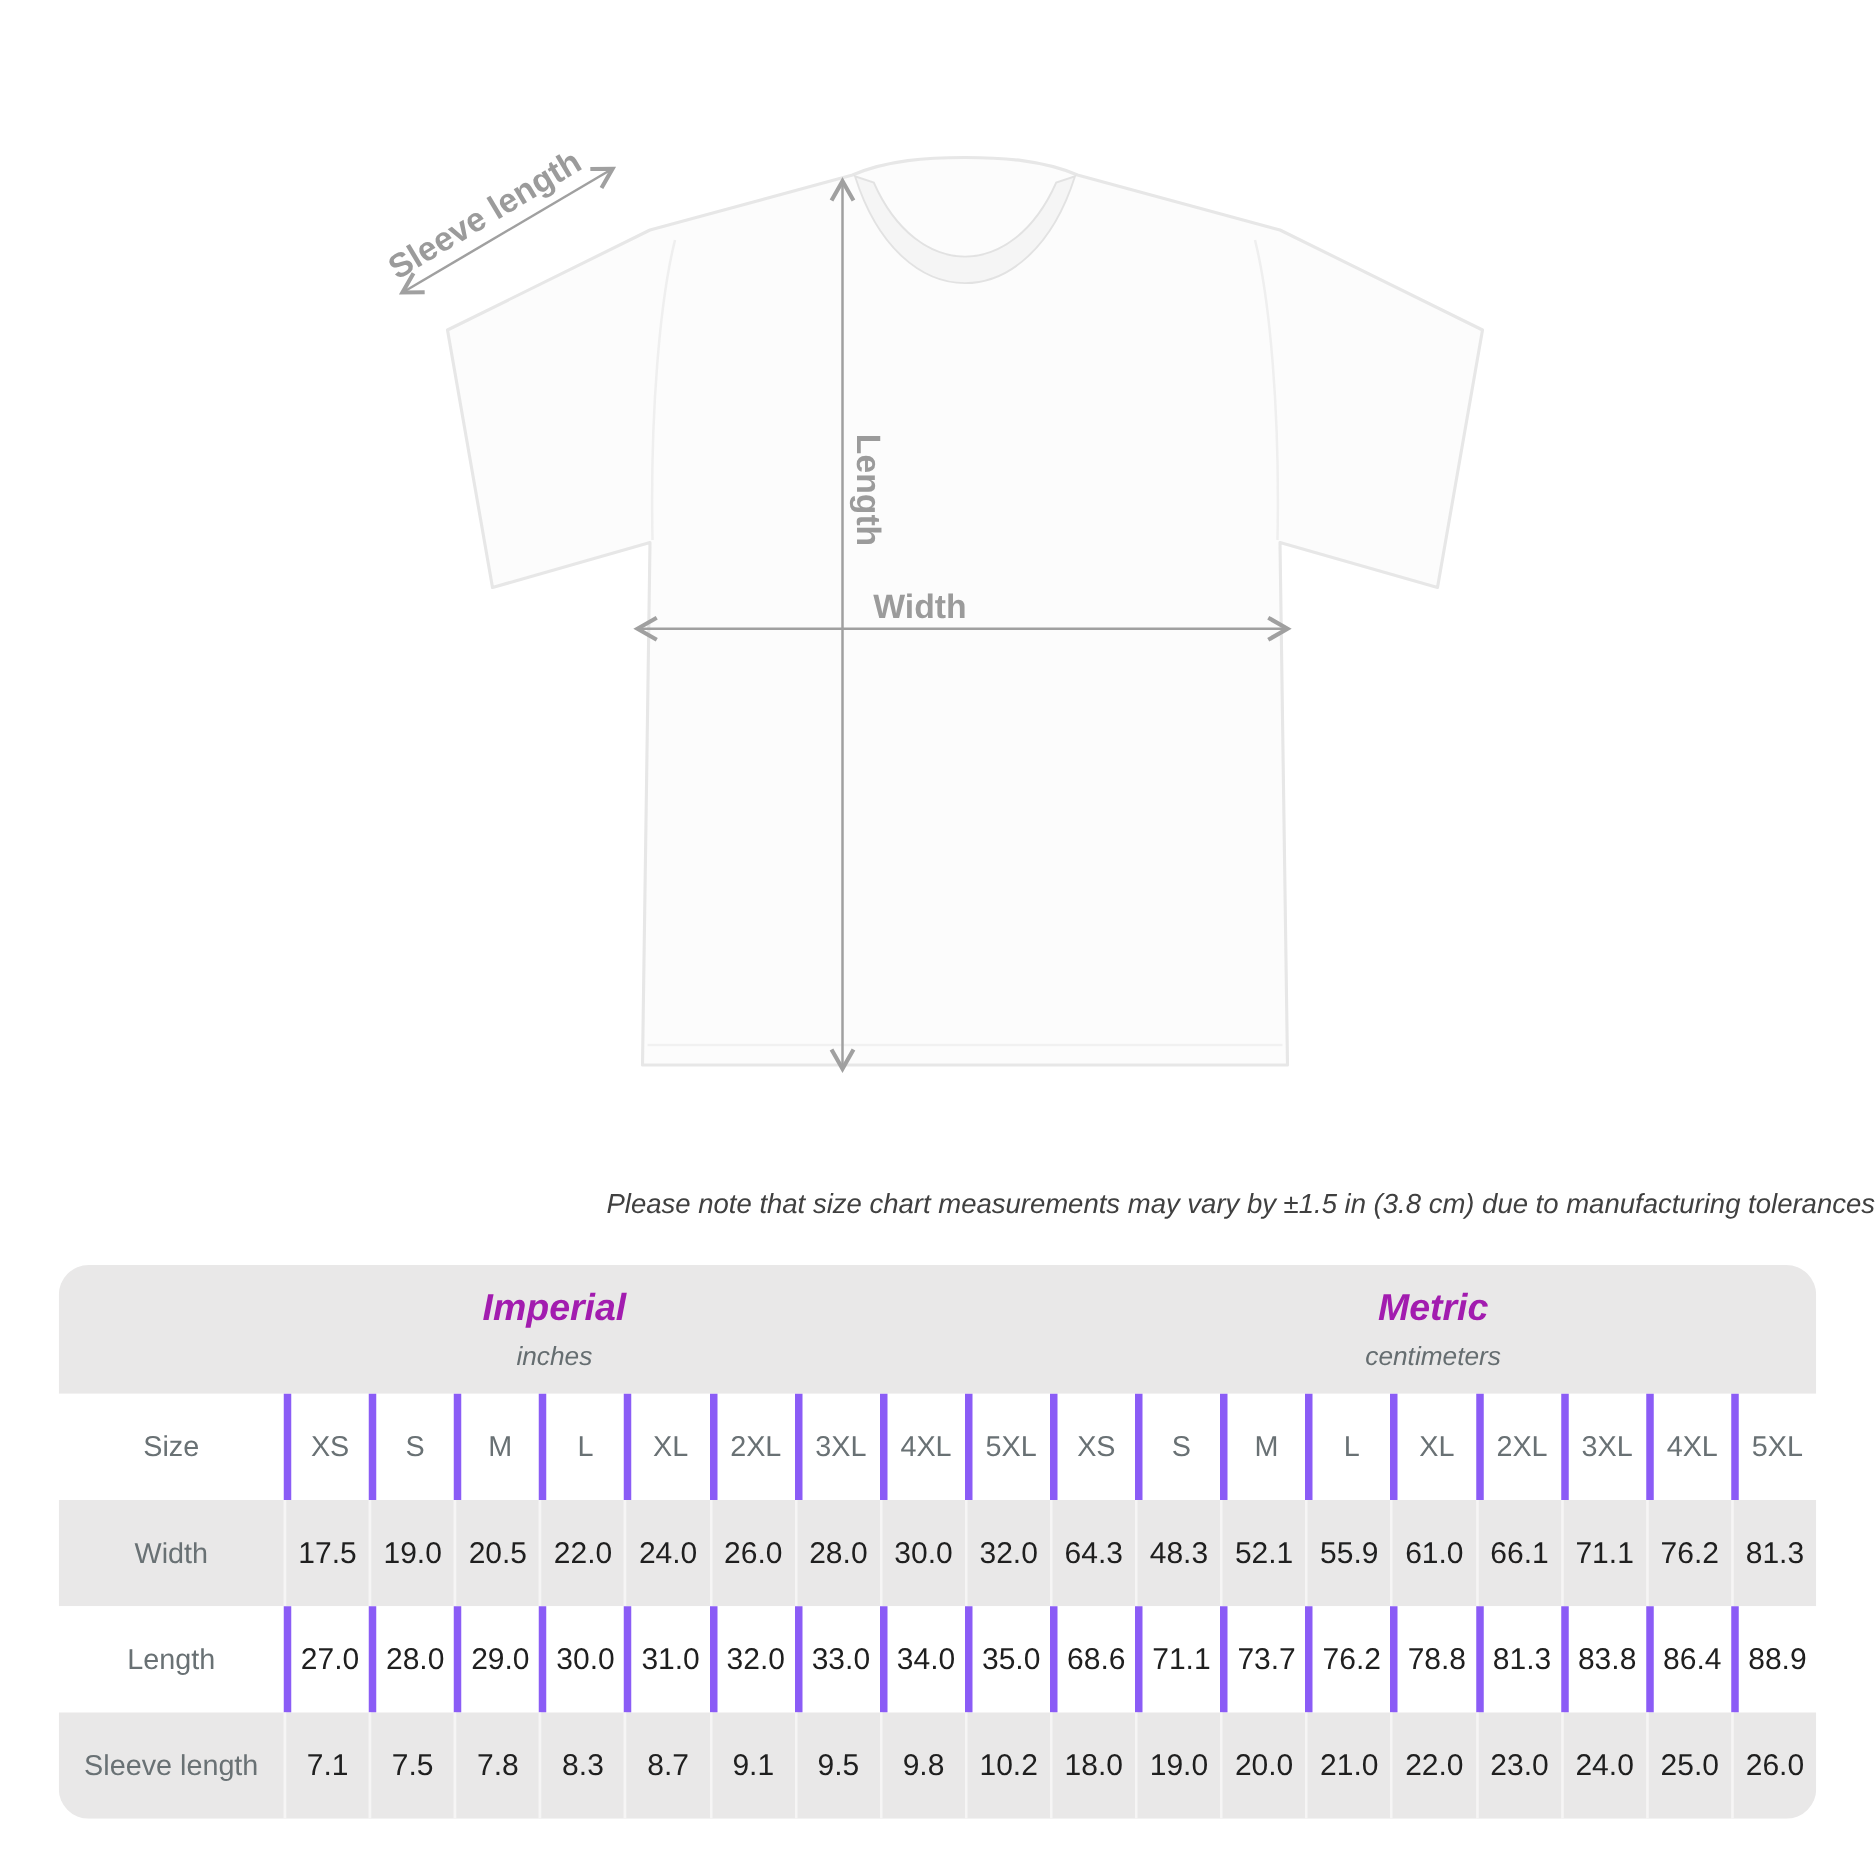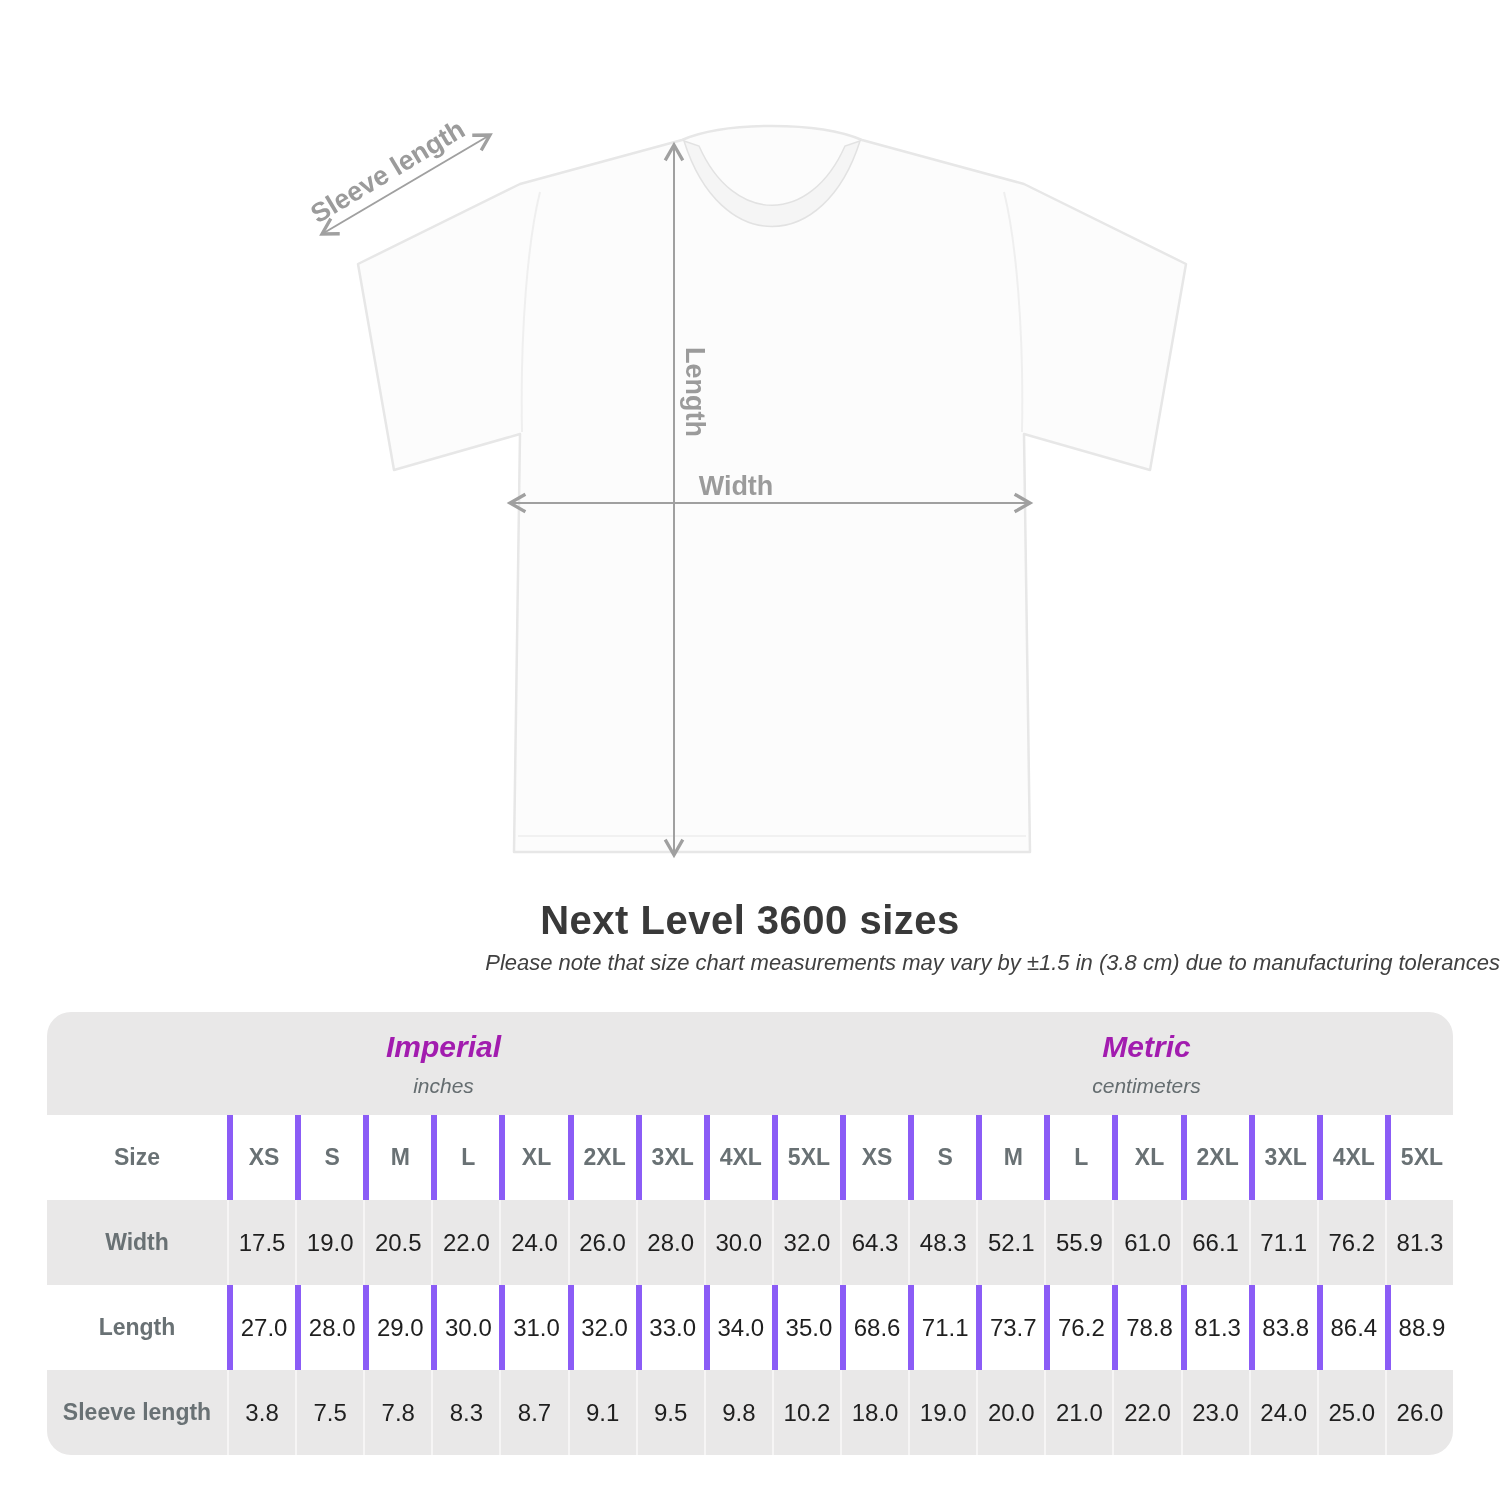--- a/index.html
+++ b/index.html
@@ -31,21 +31,21 @@
     position:absolute;left:47px;top:1012px;width:1406px;
     display:grid;
     grid-template-columns:180px repeat(18,1fr);
     grid-template-rows:103px 85px 85px 85px 85px;
     border-radius:24px;overflow:hidden;background:#ffffff;
   }
   .cell{display:flex;align-items:center;justify-content:center;}
   .band{background:#e9e8e8;flex-direction:column;gap:10px;}
   .band .uname{font-size:30px;font-weight:bold;font-style:italic;color:#a21caf;}
   .band .uunit{font-size:21px;font-style:italic;color:#656d70;}
-  .hdr{font-size:23px;font-weight:bold;color:#697174;}
+  .hdr{font-size:23px;font-weight:normal;color:#697174;}
   .val{font-size:24px;color:#1f1f1f;}
   .r-gray{background:#e9e8e8;}
   .r-white{background:#ffffff;}
   .sep-w{border-left:6px solid #8b5cf6;}
   .sep-g{border-left:2px solid #f6f5f5;}
 </style>
 </head>
 <body>
 
 <div class="page">
@@ -83,21 +83,20 @@
       <line x1="322" y1="234" x2="490" y2="135" stroke="#a0a0a0" stroke-width="2" marker-start="url(#arrow)" marker-end="url(#arrow)"></line>
       <line x1="674" y1="145" x2="674" y2="855" stroke="#a0a0a0" stroke-width="2" marker-start="url(#arrow)" marker-end="url(#arrow)"></line>
       <line x1="510" y1="503" x2="1030" y2="503" stroke="#a0a0a0" stroke-width="2" marker-start="url(#arrow)" marker-end="url(#arrow)"></line>
     </svg>
 
     <div class="diag-label lab-sleeve">Sleeve length</div>
     <div class="diag-label lab-length">Length</div>
     <div class="diag-label lab-width">Width</div>
   </div>
 
-  <div class="title">Next Level 3600 sizes</div>
   <div class="subtitle">Please note that size chart measurements may vary by ±1.5 in (3.8 cm) due to manufacturing tolerances</div>
 
   <div class="size-table">
       <div class="cell band" style="grid-column: 1 / span 10;">
         <div class="uname">Imperial</div>
         <div class="uunit">inches</div>
       </div>
       <div class="cell band" style="grid-column: 11 / span 9;">
         <div class="uname">Metric</div>
         <div class="uunit">centimeters</div>
@@ -153,21 +152,21 @@
       <div class="cell val r-white sep-w">68.6</div>
       <div class="cell val r-white sep-w">71.1</div>
       <div class="cell val r-white sep-w">73.7</div>
       <div class="cell val r-white sep-w">76.2</div>
       <div class="cell val r-white sep-w">78.8</div>
       <div class="cell val r-white sep-w">81.3</div>
       <div class="cell val r-white sep-w">83.8</div>
       <div class="cell val r-white sep-w">86.4</div>
       <div class="cell val r-white sep-w">88.9</div>
       <div class="cell hdr r-gray">Sleeve length</div>
-      <div class="cell val r-gray sep-g">3.8</div>
+      <div class="cell val r-gray sep-g">7.1</div>
       <div class="cell val r-gray sep-g">7.5</div>
       <div class="cell val r-gray sep-g">7.8</div>
       <div class="cell val r-gray sep-g">8.3</div>
       <div class="cell val r-gray sep-g">8.7</div>
       <div class="cell val r-gray sep-g">9.1</div>
       <div class="cell val r-gray sep-g">9.5</div>
       <div class="cell val r-gray sep-g">9.8</div>
       <div class="cell val r-gray sep-g">10.2</div>
       <div class="cell val r-gray sep-g">18.0</div>
       <div class="cell val r-gray sep-g">19.0</div>

